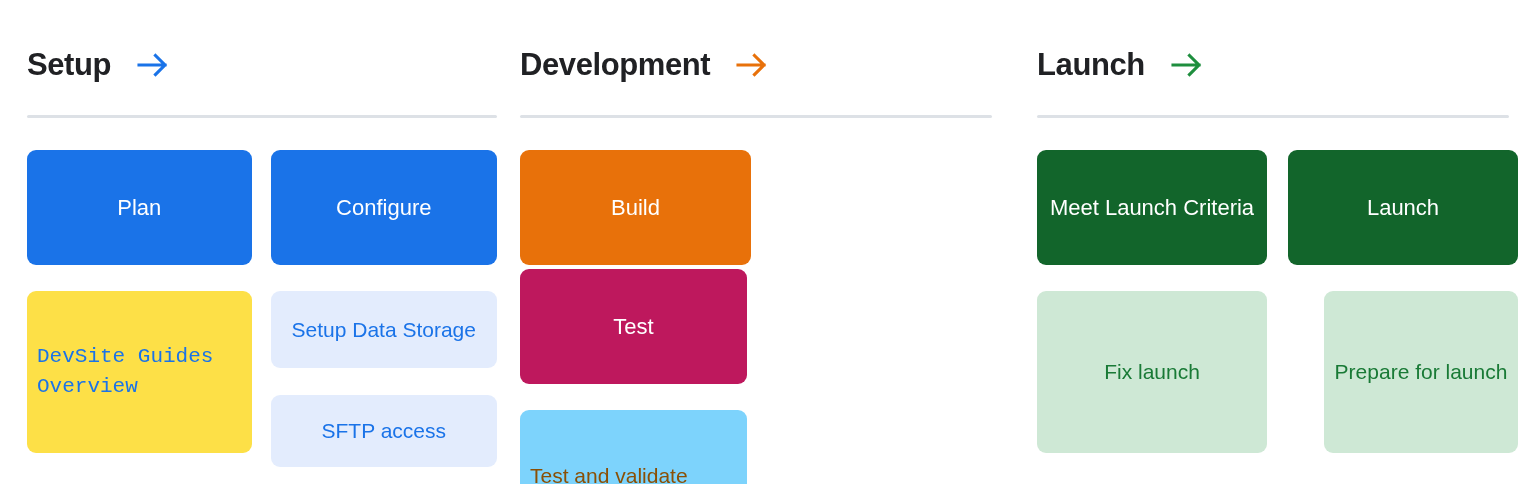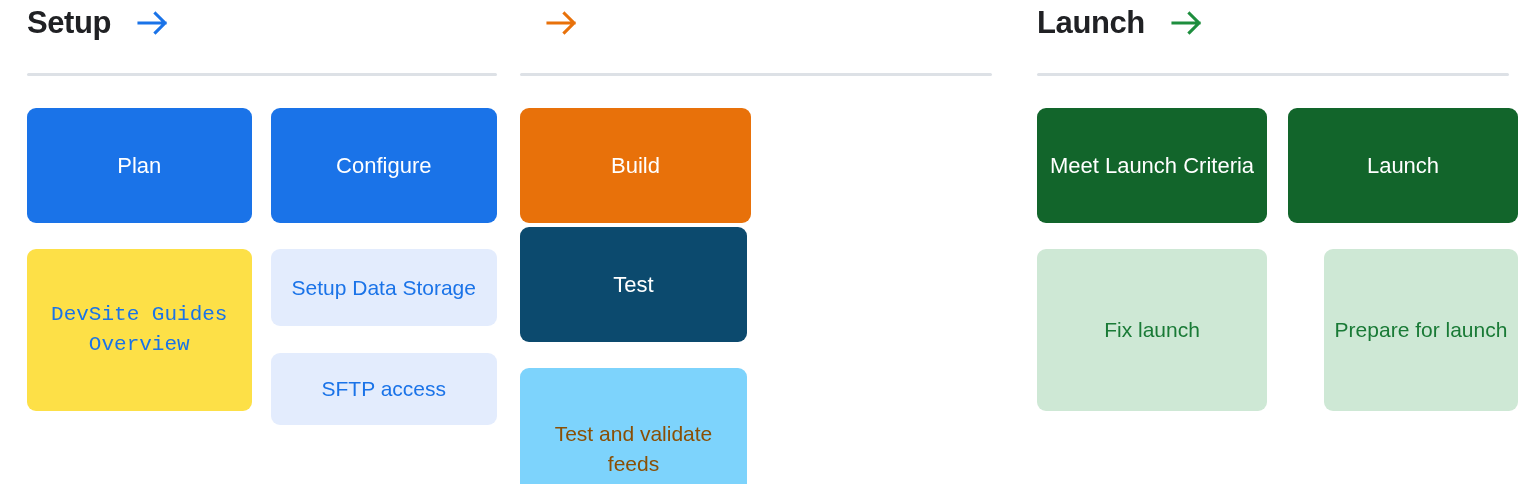--- a/index.html
+++ b/index.html
@@ -16,20 +16,21 @@
     width: 1518px;
     height: 484px;
     display: flex;
     align-items: flex-start;
   }
 
   
   .section {
     position: relative;
     height: 484px;
+    padding-top: 42px;
   }
   .section.s0 { width: 497px; }
   .section.s1 { width: 495px; margin-left: 23px; }
   .section.s2 { width: 481px; margin-left: 22px; }
 
   
   .sec-head {
     display: flex;
     align-items: center;
     height: 46px;
@@ -100,21 +101,21 @@
     margin-top: 26px;
     display: flex;
     flex-direction: column;
     flex: 1;
   }
   .card-sub {
     border-radius: 9px;
     display: flex;
     align-items: center;
     justify-content: center;
-    text-align: center;
+    text-align: left;
     font-size: 21px;
     line-height: 30px;
     padding: 4px 10px;
   }
   .card-sub.tall  { height: 162px; }
   .card-sub.mid   { height: 77px; }
   .card-sub.short { height: 72px; }
   .card-sub.shortish { height: 65px; }
   .gap-sub-27 { height: 27px; }
   .gap-sub-35 { height: 35px; }
@@ -159,37 +160,38 @@
           <div class="card-sub short" style="background:#e3ecfd;color:#1a73e8;">
             <span>SFTP access</span>
           </div>
         </div>
       </div>
     </div>
   </div>
 
   <div class="section s1">
     <div class="sec-head">
+      <div class="sec-title">Development</div>
       <div class="sec-arrow">
         <svg width="34" height="26" viewBox="0 0 34 26" aria-hidden="true">
           <path d="M3 13 H29 M19.5 3.5 L29 13 L19.5 22.5" fill="none" stroke="#e8710a" stroke-width="3.1" stroke-linecap="square" stroke-linejoin="miter"></path>
         </svg>
       </div>
     </div>
     <div class="divider"></div>
 
     <div class="cols">
       <div class="col w231">
         <div class="card-main" style="background:#e8710a;">
           <span>Build</span>
         </div>
       </div>
 
       <div class="col w227">
-        <div class="card-main" style="background:#0c4a6e;">
+        <div class="card-main" style="background:#be185d;">
           <span>Test</span>
         </div>
         <div class="subs">
           <div class="card-sub tall" style="background:#7dd3fc;color:#8a4f04;">
             <span>Test and validate feeds</span>
           </div>
         </div>
       </div>
     </div>
   </div>

